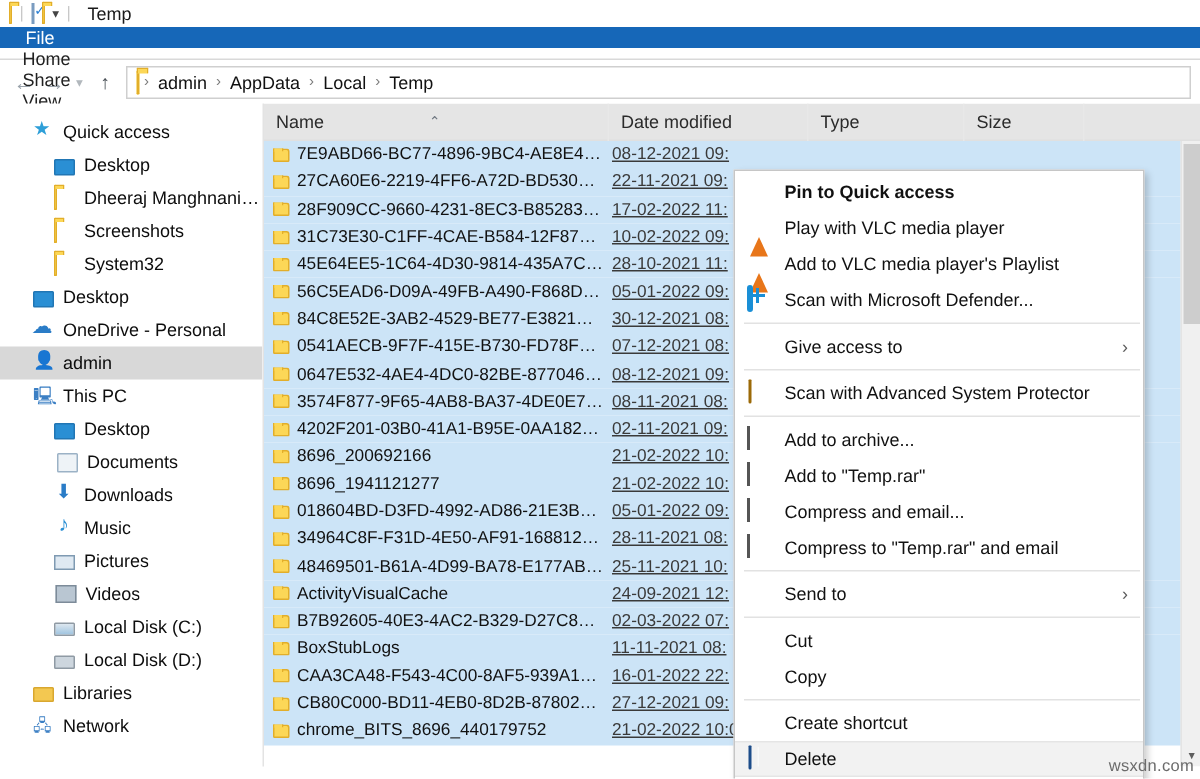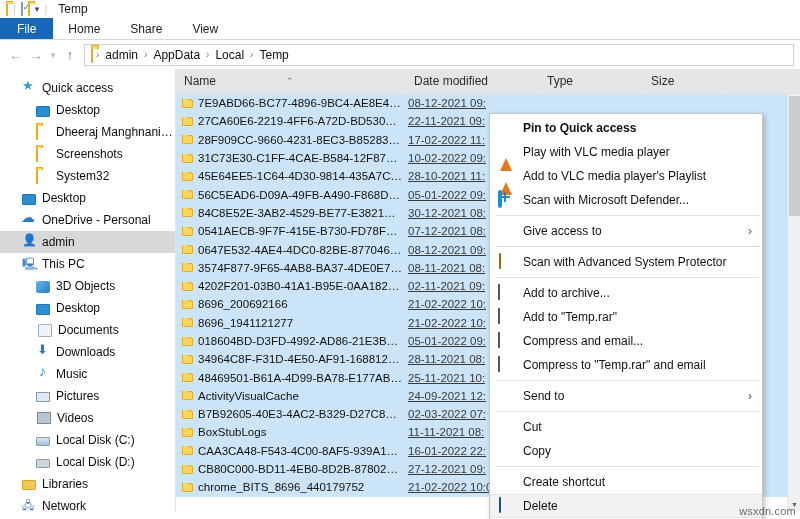--- a/index.html
+++ b/index.html
@@ -64,20 +64,21 @@
   }
   .caret-dn { font-size: 9px; color: #444; }
 
   
   .ribbon {
     height: 22px;
     display: flex;
     align-items: stretch;
     background: #ffffff;
     border-bottom: 1px solid #d9d9d9;
+    flex-direction: column;
   }
   .rtab {
     display: flex; align-items: center;
     padding: 0 15px;
     font-size: 12px;
     color: #222;
     cursor: default;
   }
   .rtab.file {
     background: #1667b8;
@@ -397,24 +398,20 @@
         </div>
         <div class="navitem ind-0 sel">
           <span class="si si-user"></span>
           <span class="lbl">admin</span>
         </div>
         <div class="navitem ind-0">
           <span class="si si-pc"></span>
           <span class="lbl">This PC</span>
         </div>
         <div class="navitem ind-1">
-          <span class="si si-3d"></span>
-          <span class="lbl">3D Objects</span>
-        </div>
-        <div class="navitem ind-1">
           <span class="si si-monitor"></span>
           <span class="lbl">Desktop</span>
         </div>
         <div class="navitem ind-1">
           <span class="si si-doc"></span>
           <span class="lbl">Documents</span>
         </div>
         <div class="navitem ind-1">
           <span class="si si-dl"></span>
           <span class="lbl">Downloads</span>

